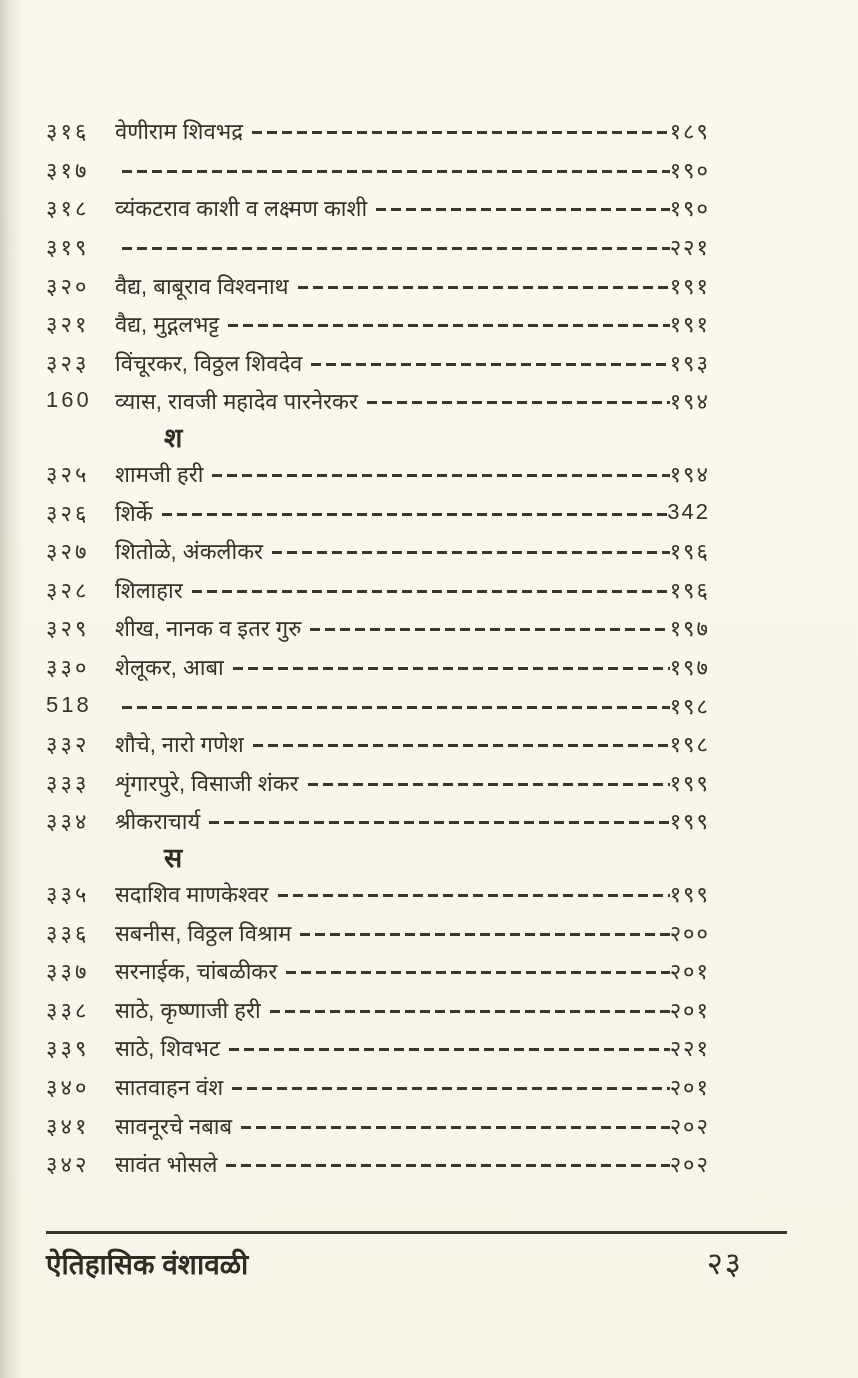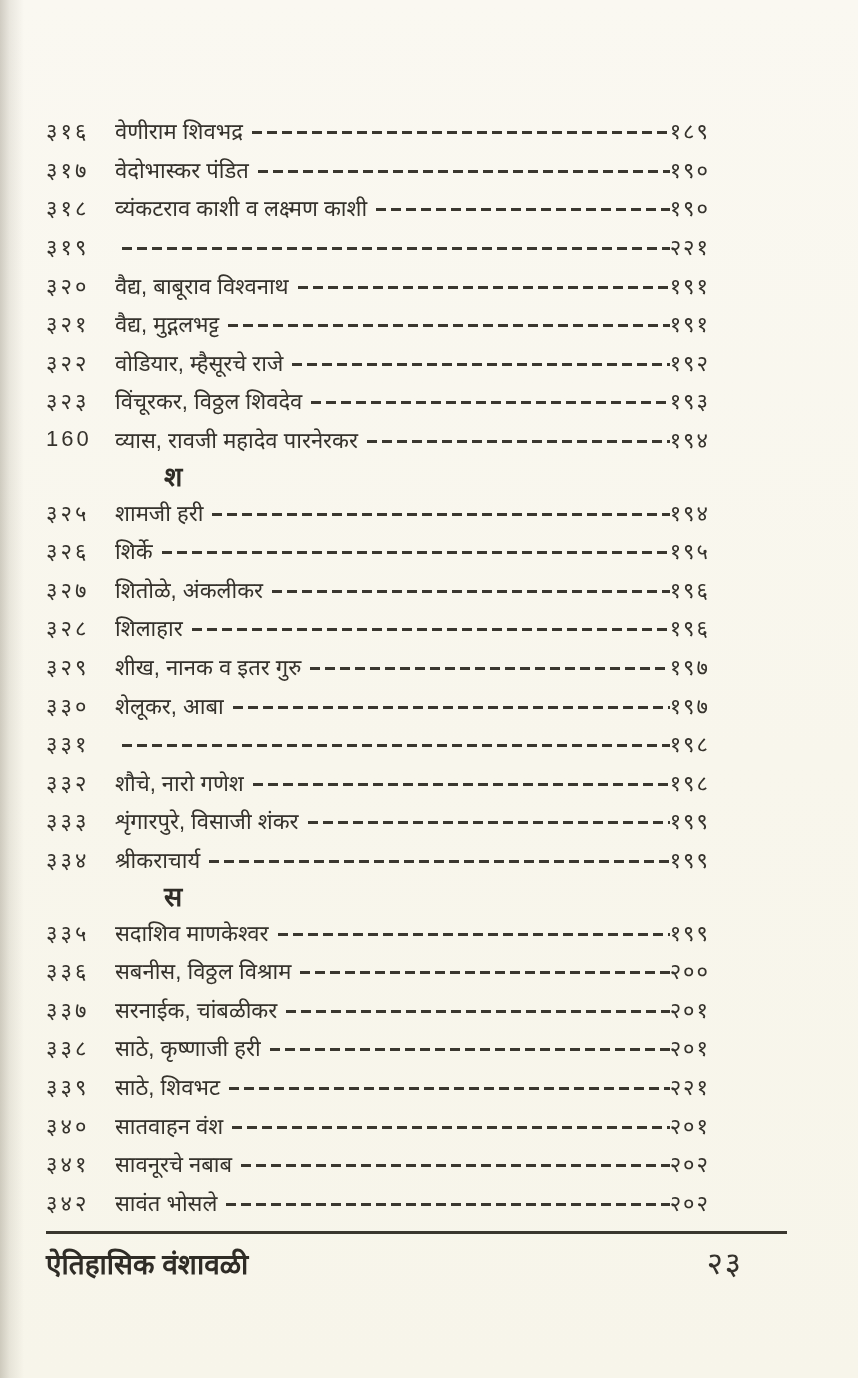--- a/index.html
+++ b/index.html
@@ -104,21 +104,20 @@
 
   <main class="toc" id="toc">
       <div class="row">
     <span class="num">३१६</span>
     <span class="name">वेणीराम शिवभद्र</span>
     <span class="leader"></span>
     <span class="pg">१८९</span>
   </div>
       <div class="row">
     <span class="num">३१७</span>
-    <span class="name">वेदोभास्कर पंडित</span>
     <span class="leader"></span>
     <span class="pg">१९०</span>
   </div>
       <div class="row">
     <span class="num">३१८</span>
     <span class="name">व्यंकटराव काशी व लक्ष्मण काशी</span>
     <span class="leader"></span>
     <span class="pg">१९०</span>
   </div>
       <div class="row">
@@ -132,26 +131,20 @@
     <span class="leader"></span>
     <span class="pg">१९१</span>
   </div>
       <div class="row">
     <span class="num">३२१</span>
     <span class="name">वैद्य, मुद्गलभट्ट</span>
     <span class="leader"></span>
     <span class="pg">१९१</span>
   </div>
       <div class="row">
-    <span class="num">३२२</span>
-    <span class="name">वोडियार, म्हैसूरचे राजे</span>
-    <span class="leader"></span>
-    <span class="pg">१९२</span>
-  </div>
-      <div class="row">
     <span class="num">३२३</span>
     <span class="name">विंचूरकर, विठ्ठल शिवदेव</span>
     <span class="leader"></span>
     <span class="pg">१९३</span>
   </div>
       <div class="row">
     <span class="num">160</span>
     <span class="name">व्यास, रावजी महादेव पारनेरकर</span>
     <span class="leader"></span>
     <span class="pg">१९४</span>
@@ -160,21 +153,21 @@
       <div class="row">
     <span class="num">३२५</span>
     <span class="name">शामजी हरी</span>
     <span class="leader"></span>
     <span class="pg">१९४</span>
   </div>
       <div class="row">
     <span class="num">३२६</span>
     <span class="name">शिर्के</span>
     <span class="leader"></span>
-    <span class="pg">१९५</span>
+    <span class="pg">342</span>
   </div>
       <div class="row">
     <span class="num">३२७</span>
     <span class="name">शितोळे, अंकलीकर</span>
     <span class="leader"></span>
     <span class="pg">१९६</span>
   </div>
       <div class="row">
     <span class="num">३२८</span>
     <span class="name">शिलाहार</span>
@@ -187,21 +180,21 @@
     <span class="leader"></span>
     <span class="pg">१९७</span>
   </div>
       <div class="row">
     <span class="num">३३०</span>
     <span class="name">शेलूकर, आबा</span>
     <span class="leader"></span>
     <span class="pg">१९७</span>
   </div>
       <div class="row">
-    <span class="num">३३१</span>
+    <span class="num">518</span>
     <span class="leader"></span>
     <span class="pg">१९८</span>
   </div>
       <div class="row">
     <span class="num">३३२</span>
     <span class="name">शौचे, नारो गणेश</span>
     <span class="leader"></span>
     <span class="pg">१९८</span>
   </div>
       <div class="row">

